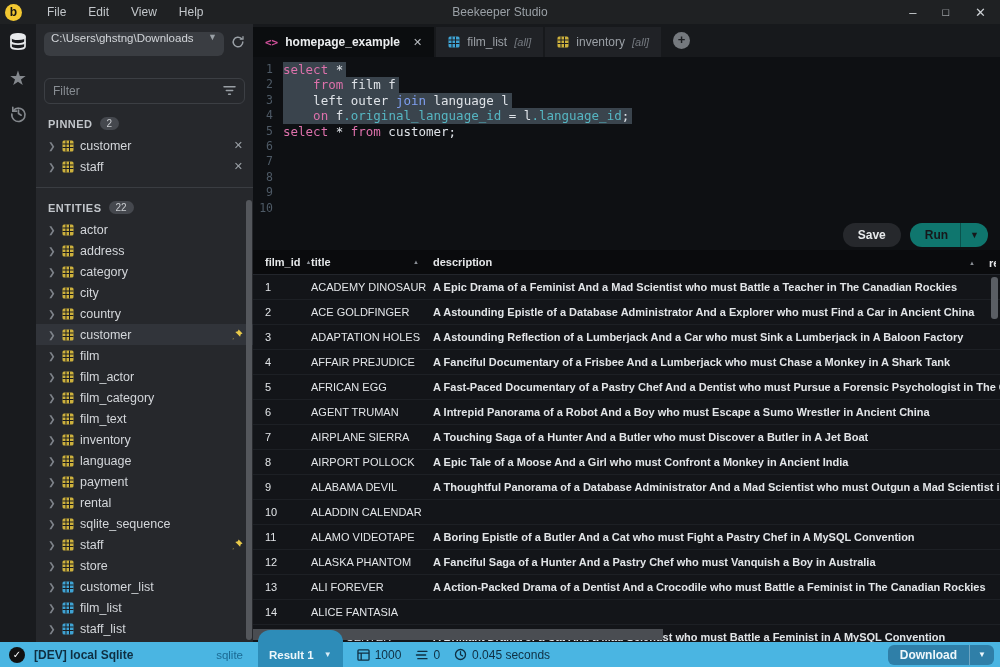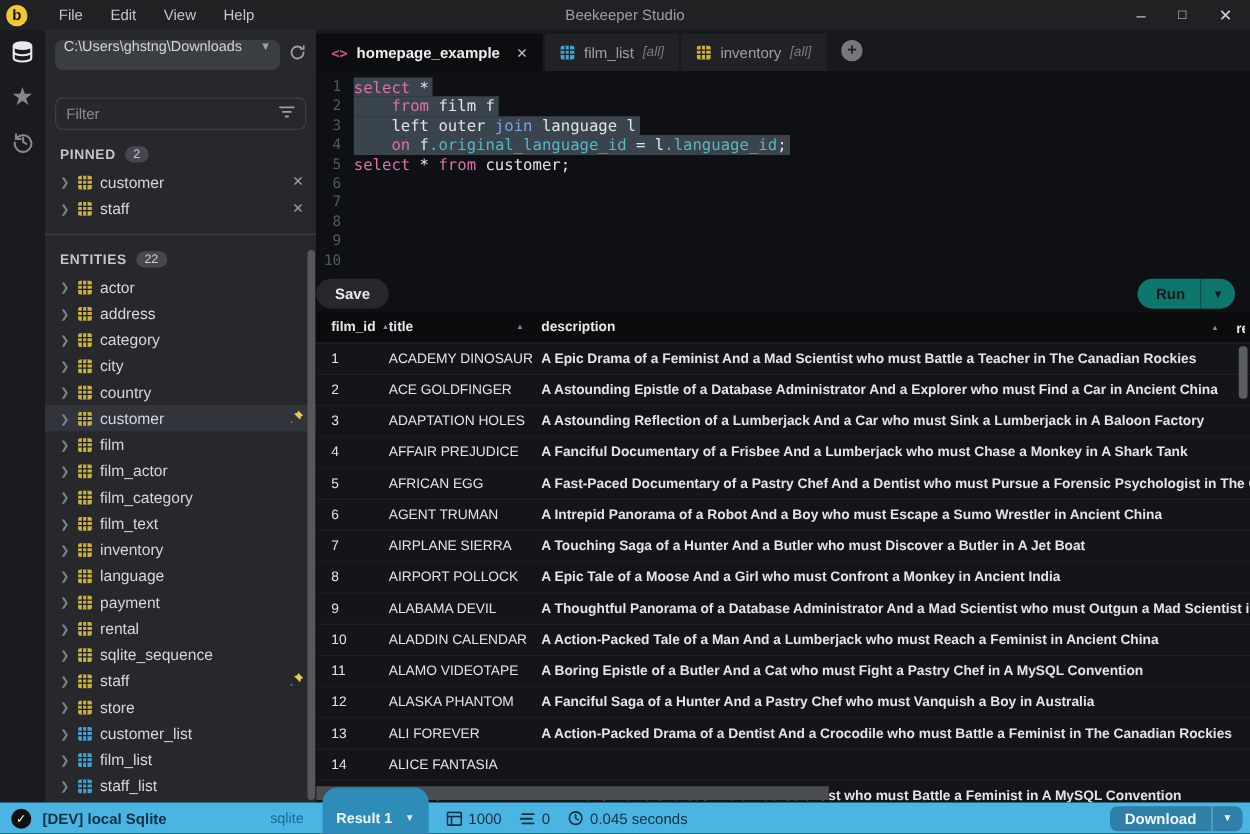--- a/index.html
+++ b/index.html
@@ -69,21 +69,21 @@
   .editor { height:163px; flex:none; padding-top:5px; background:#0e1013;
     font-family:"DejaVu Sans Mono",monospace; font-size:12.5px; overflow:hidden; }
   .code-line { display:flex; height:15.4px; line-height:15.4px; white-space:pre; }
   .gutter { width:30px; flex:none; text-align:right; padding-right:10px; color:#4e5a66; font-size:11.5px; }
   .sel { background:#3a444d; padding-right:3px; }
   .kw  { color:#dd71ab; }
   .kw2 { color:#7f9ff0; }
   .mem { color:#56b6c2; }
   .pl  { color:#dfe3e8; }
 
-  .actions { height:30px; flex:none; display:flex; justify-content:space-between; align-items:center;
+  .actions { height:30px; flex:none; display:flex; justify-content:flex-end; align-items:center;
     gap:9px; padding-right:12px; background:#0e1013; }
   .btn-save { background:#26282c; color:#e8eaec; border:none; border-radius:13px;
     padding:5px 15px; font-size:12px; font-weight:bold; }
   .btn-run { display:flex; align-items:stretch; background:#0f766e; border-radius:13px; overflow:hidden; }
   .btn-run-main { padding:5px 12px 5px 15px; font-size:12px; font-weight:bold; color:#16181b; }
   .btn-run-caret { border-left:1px solid rgba(0,0,0,.3); padding:5px 9px; font-size:9px;
     color:#16181b; display:flex; align-items:center; }
 
   .grid-header { height:25px; flex:none; background:#0a0b0d; display:flex; align-items:center;
     font-size:11px; font-weight:bold; color:#e6e8ea; border-bottom:1px solid #23262c; position:relative; }
@@ -563,21 +563,20 @@
           <span class="c3">A Epic Tale of a Moose And a Girl who must Confront a Monkey in Ancient India</span>
         </div>
         <div class="grid-row">
           <span class="c1">9</span>
           <span class="c2">ALABAMA DEVIL</span>
           <span class="c3">A Thoughtful Panorama of a Database Administrator And a Mad Scientist who must Outgun a Mad Scientist in A Jet Boat</span>
         </div>
         <div class="grid-row">
           <span class="c1">10</span>
           <span class="c2">ALADDIN CALENDAR</span>
-          <span class="c3">A Action-Packed Tale of a Man And a Lumberjack who must Reach a Feminist in Ancient China</span>
         </div>
         <div class="grid-row">
           <span class="c1">11</span>
           <span class="c2">ALAMO VIDEOTAPE</span>
           <span class="c3">A Boring Epistle of a Butler And a Cat who must Fight a Pastry Chef in A MySQL Convention</span>
         </div>
         <div class="grid-row">
           <span class="c1">12</span>
           <span class="c2">ALASKA PHANTOM</span>
           <span class="c3">A Fanciful Saga of a Hunter And a Pastry Chef who must Vanquish a Boy in Australia</span>

